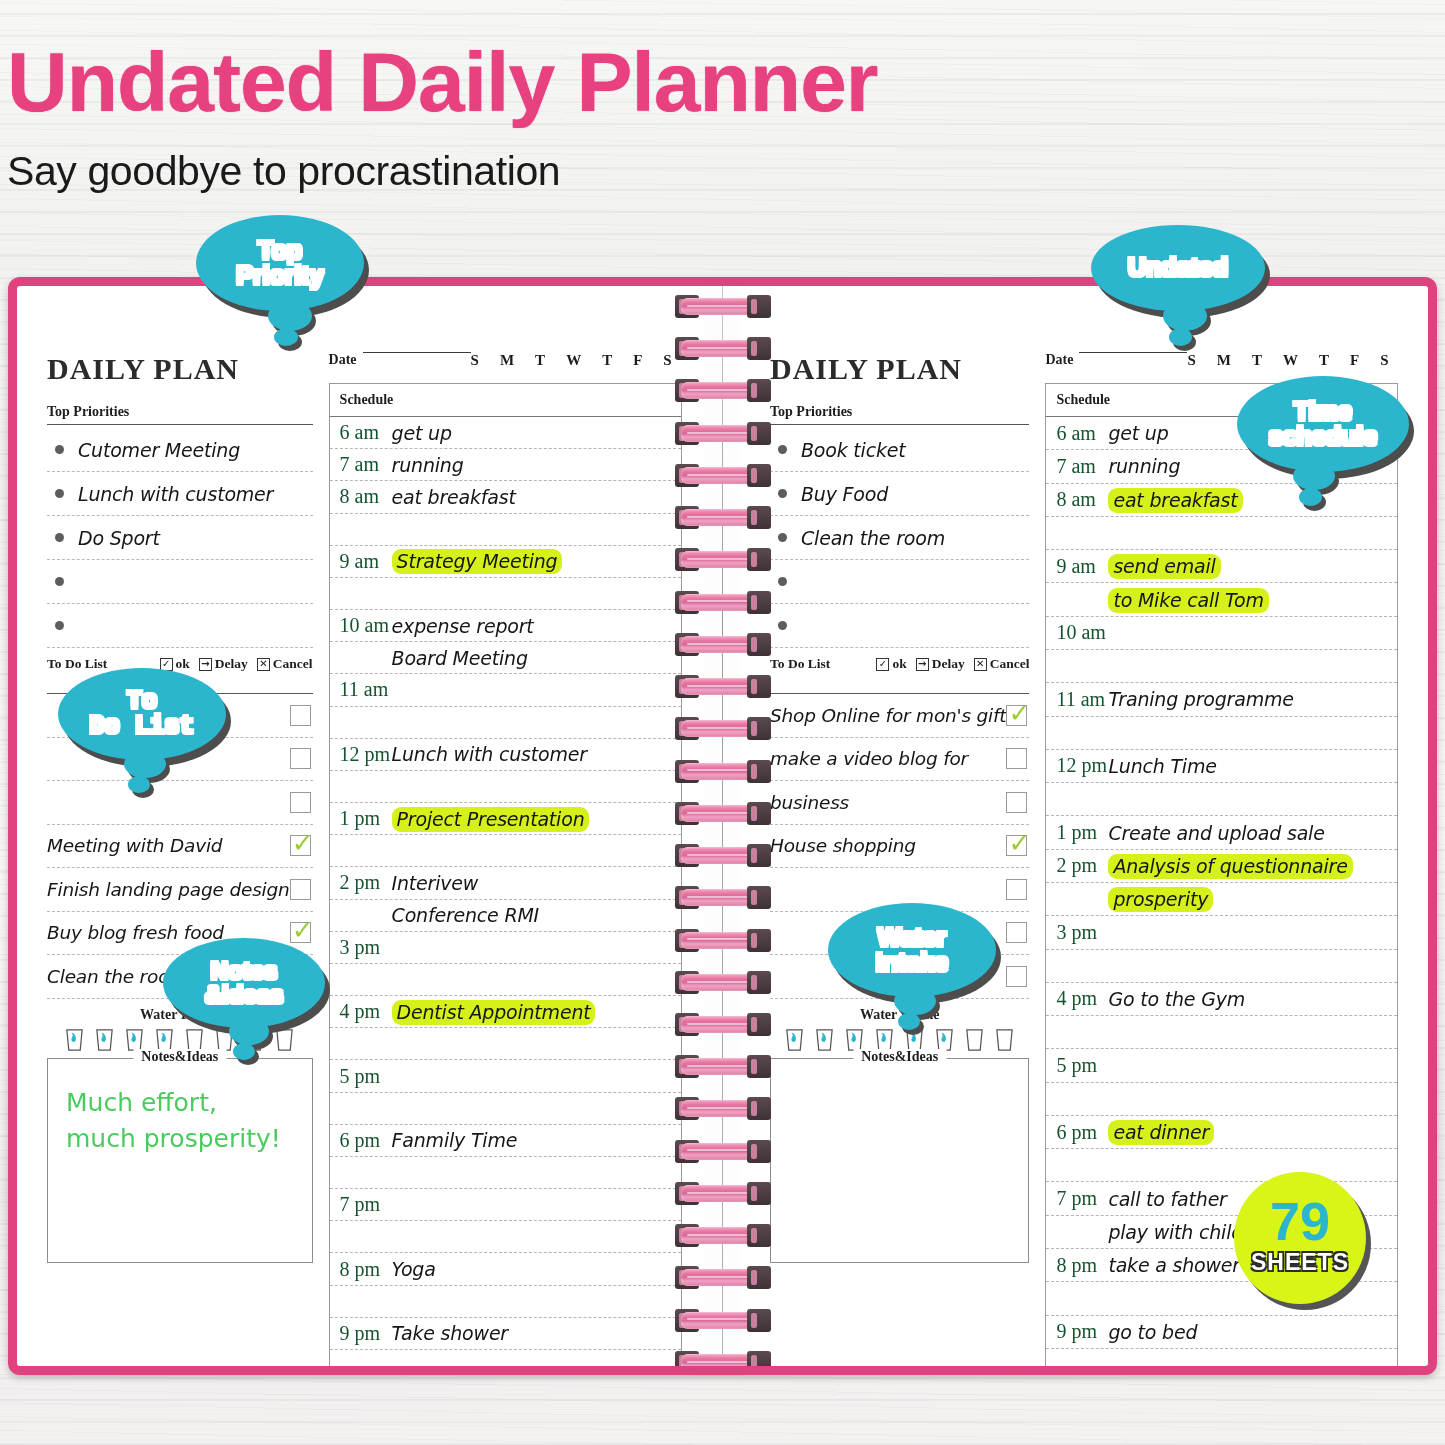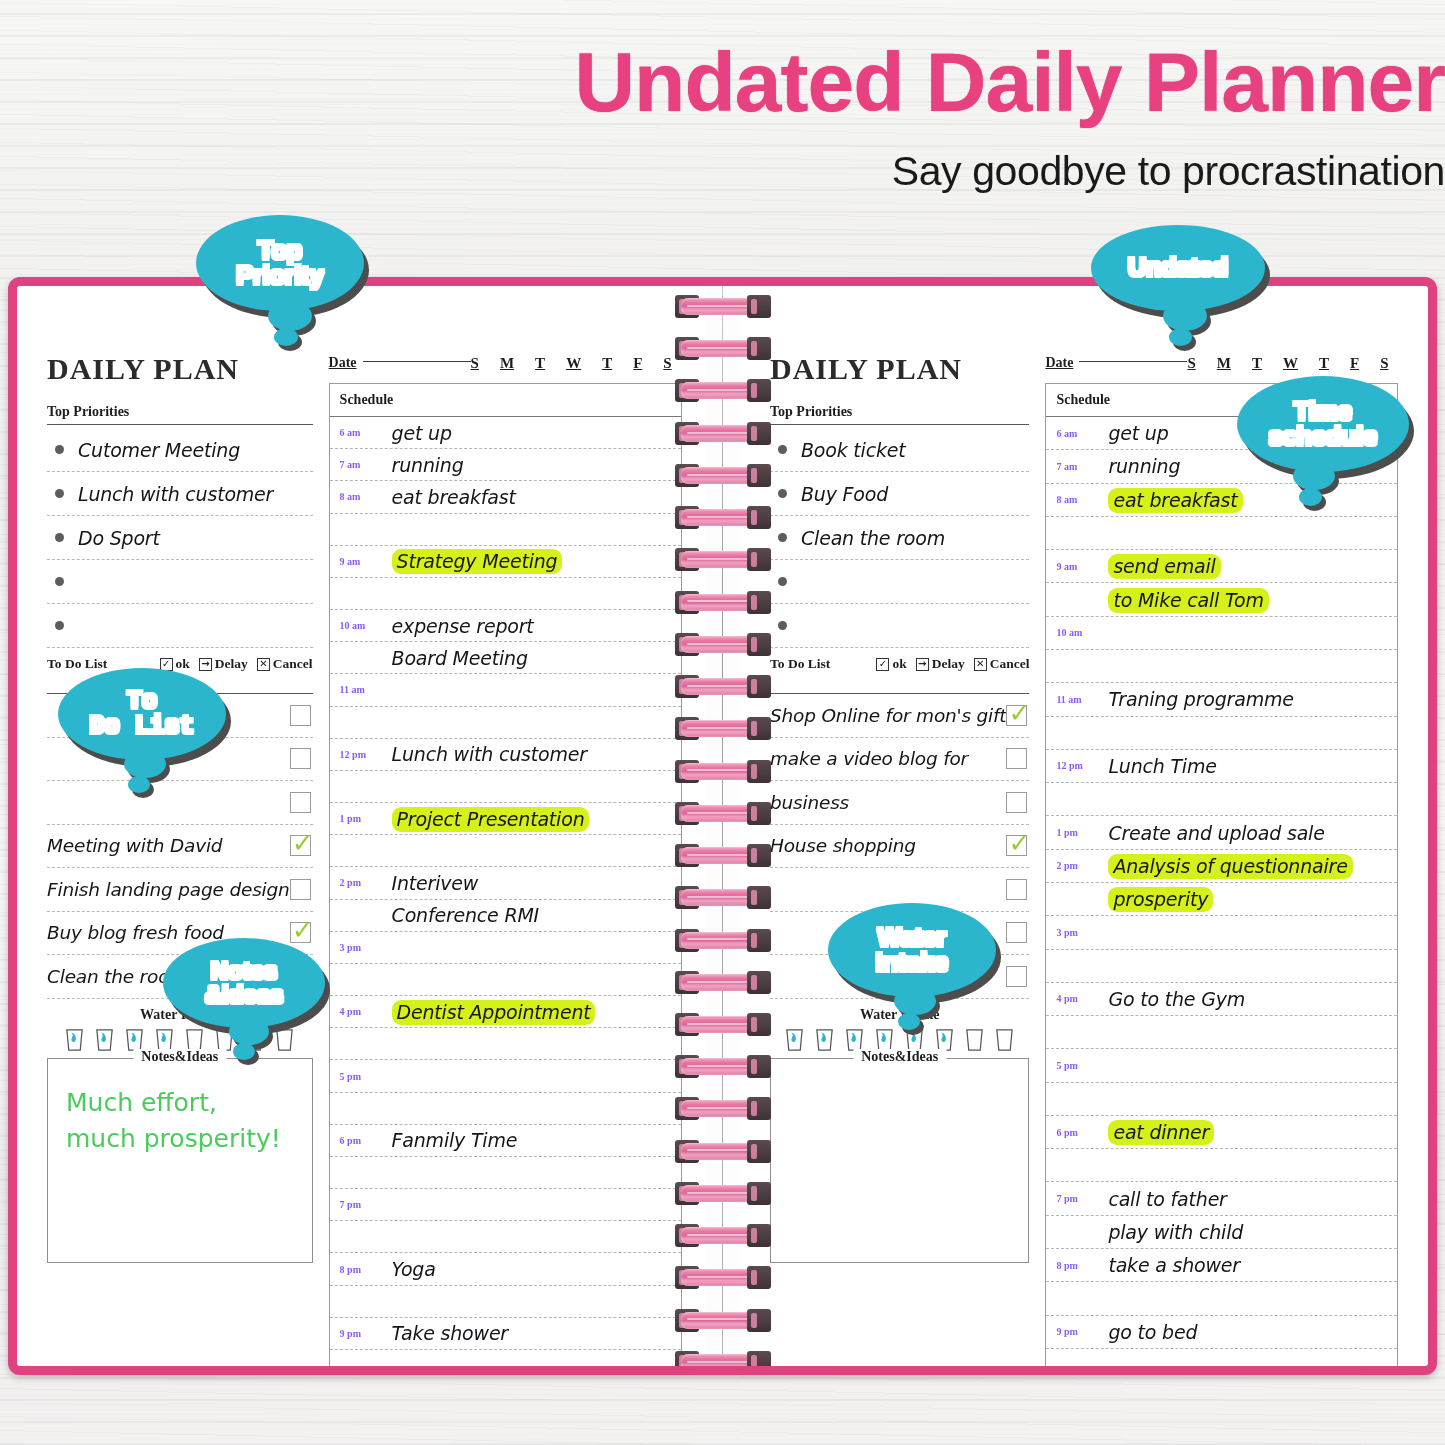--- a/index.html
+++ b/index.html
@@ -38,23 +38,22 @@
         rgba(140,140,145,0.06) 0px,
         rgba(140,140,145,0.06) 1px,
         rgba(255,255,255,0) 1px,
         rgba(255,255,255,0) 14px);
   }
 
   
   #header {
     position: absolute;
     top: 0; left: 7px; right: 0;
-    text-align: right;
+    text-align: left;
     z-index: 4;
-    margin-left: 30px;
   }
   #main-title {
     font-family: "Liberation Sans", sans-serif;
     font-weight: bold;
     font-size: 84px;
     letter-spacing: -1px;
     color: #e8417f;
     margin-top: 38px;
     line-height: 1.05;
     text-shadow: 0 0 1px #e8417f;
@@ -306,28 +305,27 @@
   .notes-text {
     font-family: "DejaVu Sans", sans-serif;
     font-size: 25px;
     color: #4bcb5e;
     line-height: 1.45;
   }
 
   
   .date-row {
     display: flex;
-    align-items: center;
+    align-items: flex-start;
     font-family: "Liberation Serif", serif;
     font-weight: bold;
     font-size: 14px;
     color: #1d1d1d;
     margin-bottom: 9px;
     height: 22px;
-    text-decoration: underline;
   }
   .date-line {
     display: inline-block;
     width: 108px;
     border-bottom: 1.4px solid #3a3a3a;
     margin: 0 0 4px 6px;
   }
   .dows {
     margin-left: auto;
     display: flex;
@@ -356,23 +354,23 @@
     flex: 1;
     display: flex;
     align-items: center;
     border-bottom: 1.4px dashed #b5b5b5;
     padding-left: 10px;
     min-height: 0;
   }
   .sched-row:last-child { border-bottom: none; }
   .hr-label {
     font-family: "Liberation Serif", serif;
-    font-weight: bold;
-    font-size: 10px;
-    color: #8b5cf6;
+    font-weight: normal;
+    font-size: 20px;
+    color: #14532d;
     width: 52px;
     flex: 0 0 auto;
   }
   .sched-row .hand { font-size: 19px; }
   .hl {
     background: #d6f119;
     padding: 1px 5px 2px 5px;
     border-radius: 9px;
     box-decoration-break: clone;
   }
@@ -1116,20 +1114,24 @@
           <div class="band"></div>
           <div class="cap r"></div>
         </div>
         <div class="coil-ring">
           <div class="cap l"></div>
           <div class="band"></div>
           <div class="cap r"></div>
         </div>
       </div>
 
+    <div id="sheets-badge">
+      <div id="sheets-num">79</div>
+      <div id="sheets-word">SHEETS</div>
+    </div>
   </div>
 </div>
 
 <div class="bubble" id="cb-top-priority" style="left:196px; top:215px; width:168px; height:96px;">
   <div class="body" style="width:168px;height:96px;font-size:25px;">
     <div>
         <span style="display: block;">Top</span>
         <span style="display: block;">Priority</span>
       </div>
   </div>

